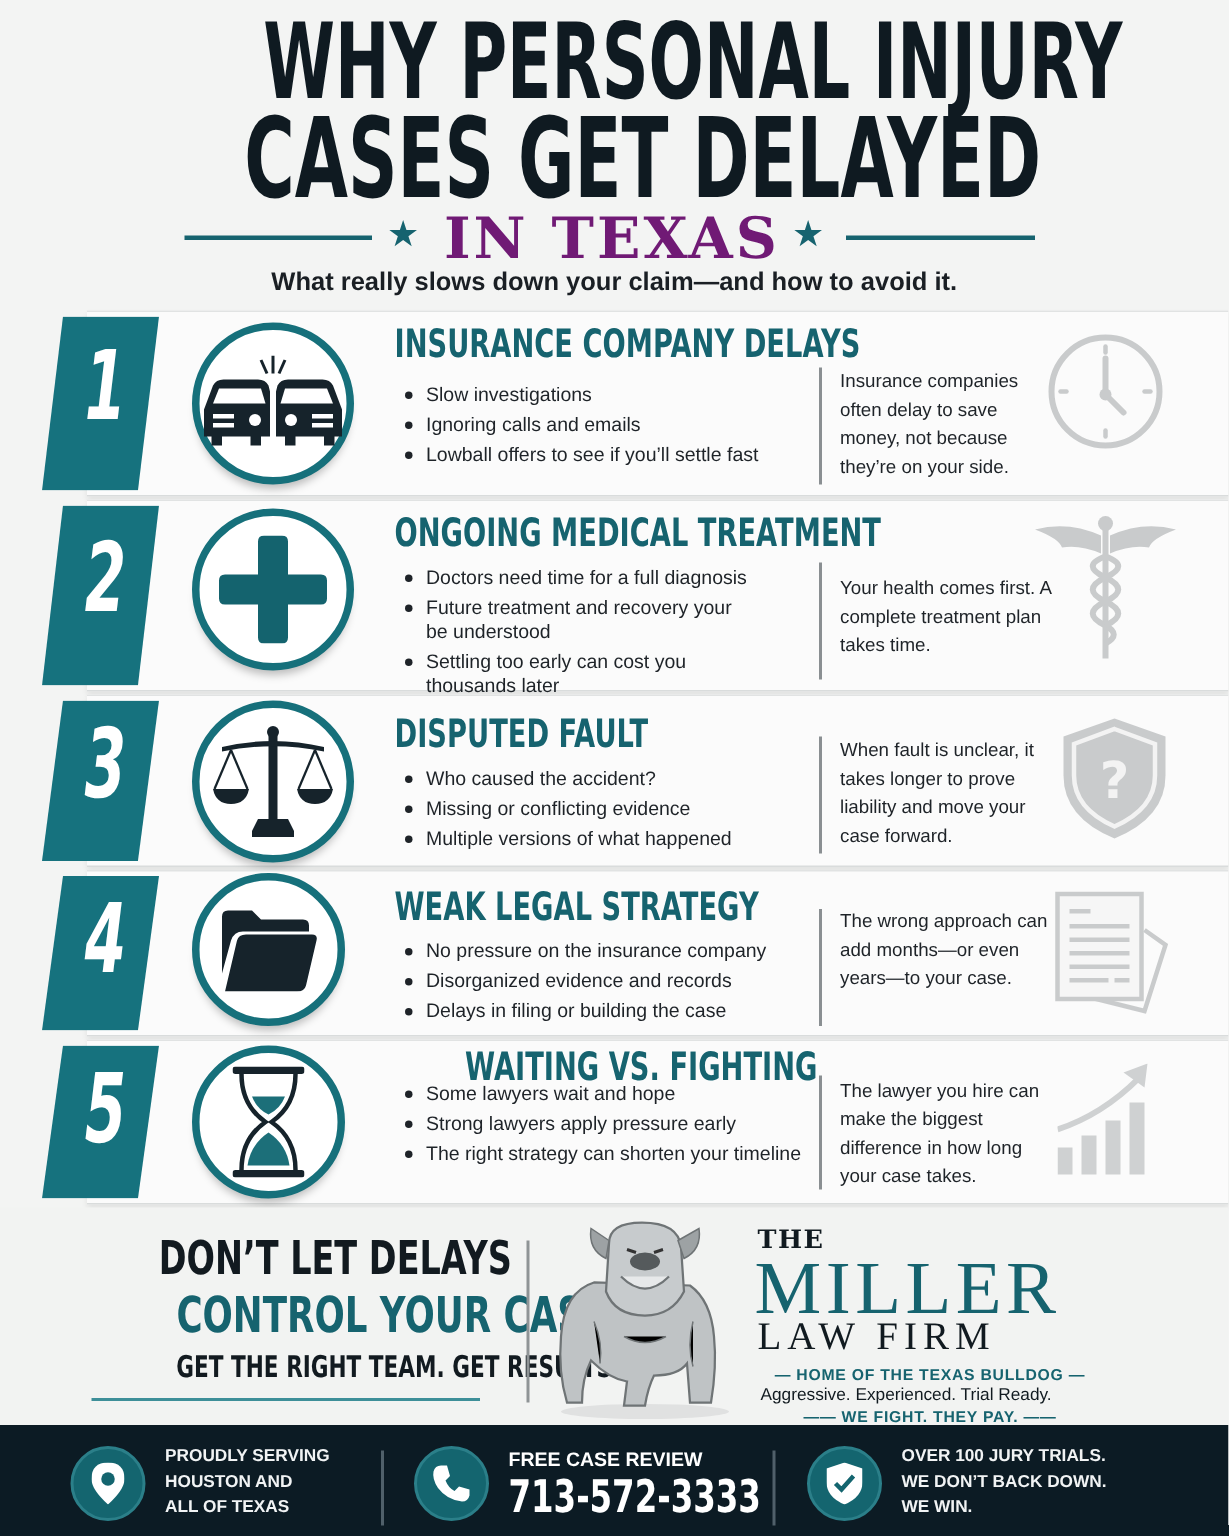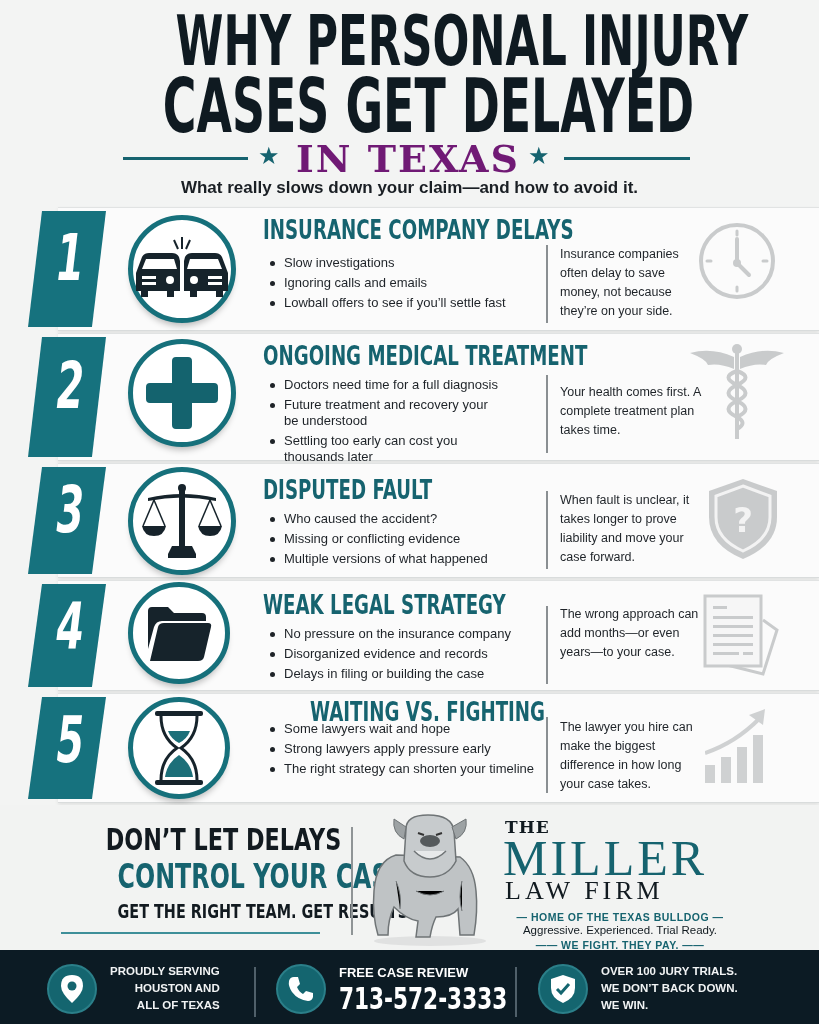--- a/index.html
+++ b/index.html
@@ -84,21 +84,21 @@
   .cta1 { top: 16px; font-size: 31px; color: #121a20; }
   .cta2 { top: 52px; font-size: 33px; color: #16636f; }
   .cta3 { top: 94px; font-size: 20px; color: #121a20; }
   .cta-underline { position: absolute; left: 61px; top: 127px; width: 259px; height: 2px; background: #3e8f99; }
   .cta-vdiv { position: absolute; left: 351px; top: 22px; width: 2px; height: 108px; background: #8f9496; }
   .bulldog { position: absolute; left: 366px; top: 6px; }
   .firm-the { position: absolute; left: 505px; top: 12px; font-family: "DejaVu Serif", serif; font-weight: bold; font-size: 17px; color: #111a20; letter-spacing: 1px; }
   .firm-miller { position: absolute; left: 503px; top: 24px; font-family: "Liberation Serif", serif; font-size: 50px; color: #16636f; letter-spacing: 3px; }
   .firm-law { position: absolute; left: 505px; top: 71px; font-family: "Liberation Serif", serif; font-size: 26px; color: #111a20; letter-spacing: 4px; }
   .firm-home { position: absolute; left: 507px; top: 106px; width: 226px; text-align: center; font-size: 10.5px; font-weight: bold; color: #16636f; letter-spacing: 0.5px; }
-  .firm-tag { position: absolute; left: 507px; top: 119px; width: 226px; text-align: center; font-size: 11.5px; color: #111a20; }
+  .firm-tag { position: absolute; left: 507px; top: 119px; width: 226px; text-align: left; font-size: 11.5px; color: #111a20; }
   .firm-fight { position: absolute; left: 507px; top: 134px; width: 226px; text-align: center; font-size: 10.5px; font-weight: bold; color: #16636f; letter-spacing: 0.5px; }
 
   
   .footer { position: absolute; left: 0; top: 950px; width: 819px; height: 74px; background: #0c1b24; }
   .f-circle {
     position: absolute; top: 14px; width: 50px; height: 50px; border-radius: 50%;
     background: #14656f; border: 2px solid #2b7f89;
     display: flex; align-items: center; justify-content: center;
   }
   .f-text { position: absolute; color: #f1f3f4; font-size: 11.5px; font-weight: bold; line-height: 17px; }
@@ -336,21 +336,21 @@
   <div class="firm-fight">—— WE FIGHT. THEY PAY. ——</div>
 </div>
 
 <div class="footer">
   <div class="f-circle" style="left:47px;">
     <svg width="22" height="28" viewBox="0 0 22 28">
       <path d="M11 0 Q22 0 22 11 Q22 18 11 28 Q0 18 0 11 Q0 0 11 0 Z" fill="#ffffff"></path>
       <circle cx="11" cy="11" r="4.5" fill="#14656f"></circle>
     </svg>
   </div>
-  <div class="f-text" style="left:110px;top:13px;text-align:right;">
+  <div class="f-text" style="left:110px;top:13px;">
     <div>PROUDLY SERVING</div>
     <div>HOUSTON AND</div>
     <div>ALL OF TEXAS</div>
   </div>
   <div class="f-vdiv" style="left:254px;"></div>
 
   <div class="f-circle" style="left:276px;">
     <svg width="26" height="26" viewBox="0 0 26 26">
       <path d="M6 1 L10 1 L12 8 L9 11 Q11 16 15 18 L18 15 L25 17 L25 21 Q24 25 20 25 Q10 24 4 16 Q0 10 1 5 Q2 1 6 1 Z" fill="#ffffff"></path>
     </svg>

